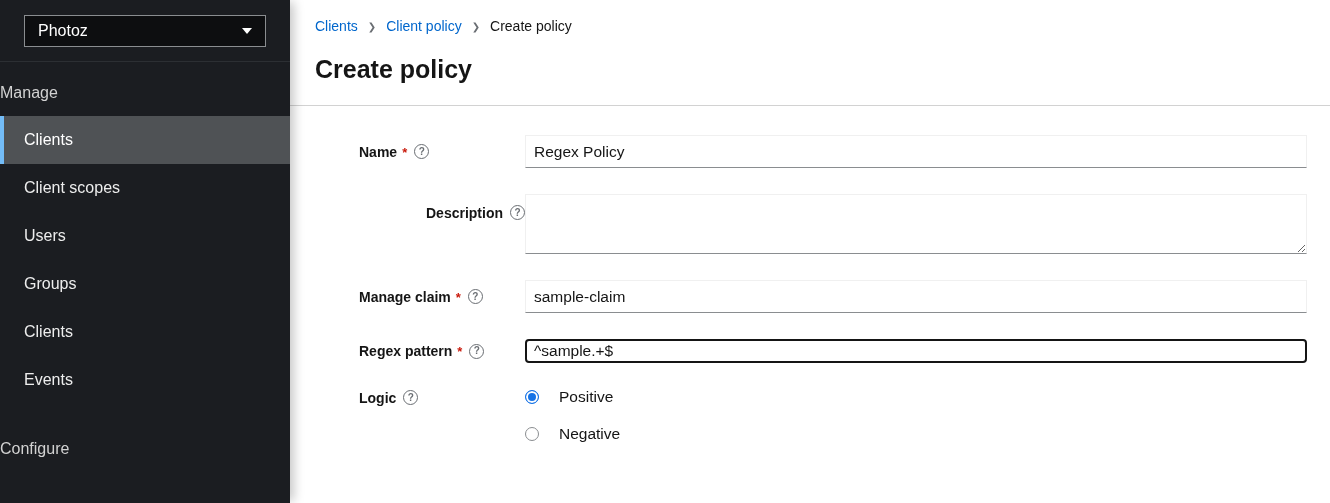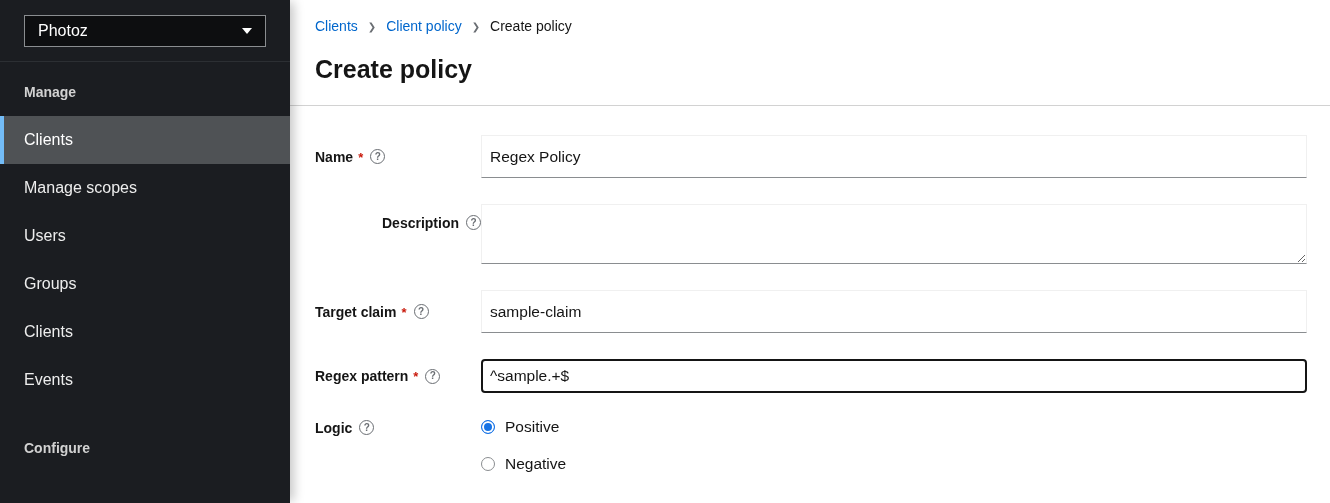--- a/index.html
+++ b/index.html
@@ -36,25 +36,23 @@
     color: #fff;
     cursor: pointer;
   }
   .caret-down {
     width: 0; height: 0;
     border-left: 5px solid transparent;
     border-right: 5px solid transparent;
     border-top: 6px solid #ffffff;
   }
   .section-label {
-    font-size: 14px;
+    font-size: 16px;
     color: #d2d2d2;
-    margin-left: 24px;
     line-height: 17px;
-    font-weight: bold;
   }
   .section-label.manage { margin-top: 22px; }
   .section-label.configure { margin-top: 36px; }
   .nav-list {
     list-style: none;
     margin: 15px 0 0 0;
     padding: 0;
   }
   .nav-item {
     height: 48px;
@@ -98,21 +96,21 @@
     line-height: 27px;
     color: #151515;
   }
   .title-divider {
     margin: 22px -23px 0 -25px;
     border-top: 1px solid #d2d2d2;
     height: 0;
   }
 
   
-  .form { margin-top: 29px; }
+  .form { margin-top: 29px; margin-left: 44px; }
   .form-row {
     display: flex;
     margin-bottom: 26px;
   }
   .row-label {
     width: 166px;
     flex-shrink: 0;
     display: flex; align-items: center;
     font-size: 14px;
     font-weight: 700;
@@ -135,35 +133,35 @@
     color: #6a6e73;
     font-size: 10px;
     font-weight: 700;
     display: inline-flex; align-items: center; justify-content: center;
     cursor: pointer;
     flex-shrink: 0;
     line-height: 1;
   }
   .text-input {
     flex: 1;
-    height: 43px;
+    height: 33px;
     border: 1px solid #f0f0f0;
     border-bottom-color: #8a8d90;
     border-radius: 0;
     padding: 4px 8px;
     font-size: 15.5px;
     color: #151515;
     font-family: "Liberation Sans", sans-serif;
     background: #fff;
     outline: none;
   }
   .text-input.focused {
     border: 2px solid #151515;
     border-radius: 4px;
-    height: 34px;
+    height: 24px;
     padding: 0 7px;
   }
   .textarea-input {
     flex: 1;
     height: 60px;
     border: 1px solid #f0f0f0;
     border-bottom-color: #8a8d90;
     border-radius: 0;
     padding: 6px 8px;
     font-size: 15.5px;
@@ -172,21 +170,21 @@
     resize: both;
     outline: none;
   }
   .radio-group {
     display: flex; flex-direction: column;
     gap: 21px;
     padding-top: 0;
   }
   .radio-option {
     display: flex; align-items: center;
-    gap: 10px;
+    gap: 20px;
     font-size: 15.5px;
     line-height: 16px;
     color: #151515;
     cursor: pointer;
   }
   .radio-circle {
     width: 14px; height: 14px;
     border-radius: 50%;
     border: 1px solid #8a8d90;
     background: #fff;
@@ -209,21 +207,21 @@
     </div>
   </div>
 
   <div class="section-label manage">Manage</div>
 
   <ul class="nav-list">
     <li class="nav-item selected">
       <span>Clients</span>
     </li>
     <li class="nav-item">
-      <span>Manage scopes</span>
+      <span>Client scopes</span>
     </li>
     <li class="nav-item">
       <span>Users</span>
     </li>
     <li class="nav-item">
       <span>Groups</span>
     </li>
     <li class="nav-item">
       <span>Clients</span>
     </li>
@@ -263,21 +261,21 @@
     <div class="form-row top-align">
       <div class="row-label">
         <span>Description</span>
         <span class="help-icon">?</span>
       </div>
       <textarea class="textarea-input" style=""></textarea>
     </div>
 
     <div class="form-row">
       <div class="row-label">
-        <span>Target claim</span>
+        <span>Manage claim</span>
         <span class="asterisk">*</span>
         <span class="help-icon">?</span>
       </div>
       <input class="text-input" type="text" value="sample-claim" style="">
     </div>
 
     <div class="form-row">
       <div class="row-label">
         <span>Regex pattern</span>
         <span class="asterisk">*</span>

